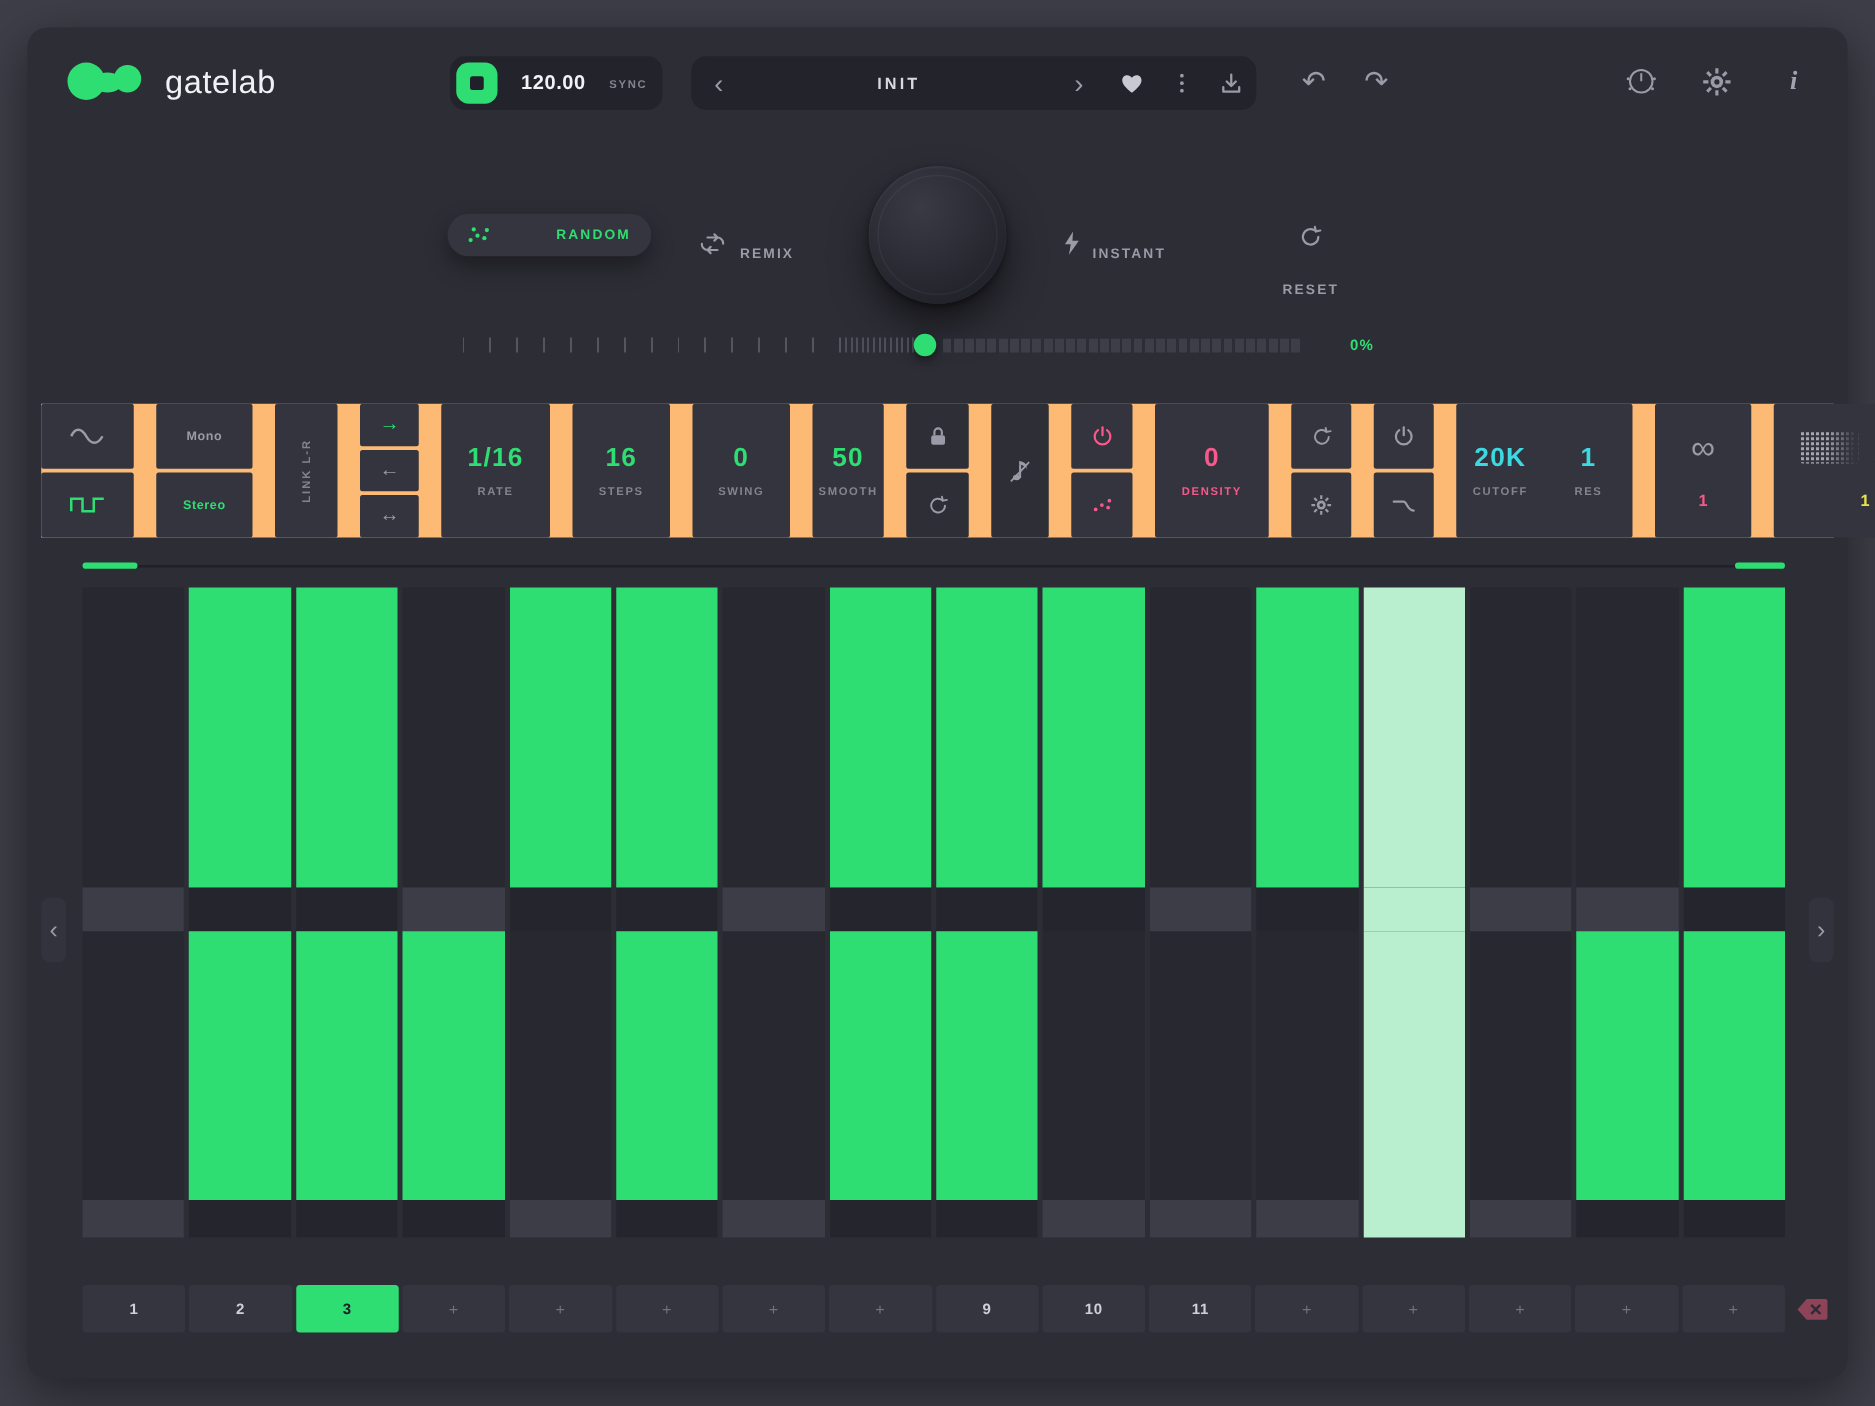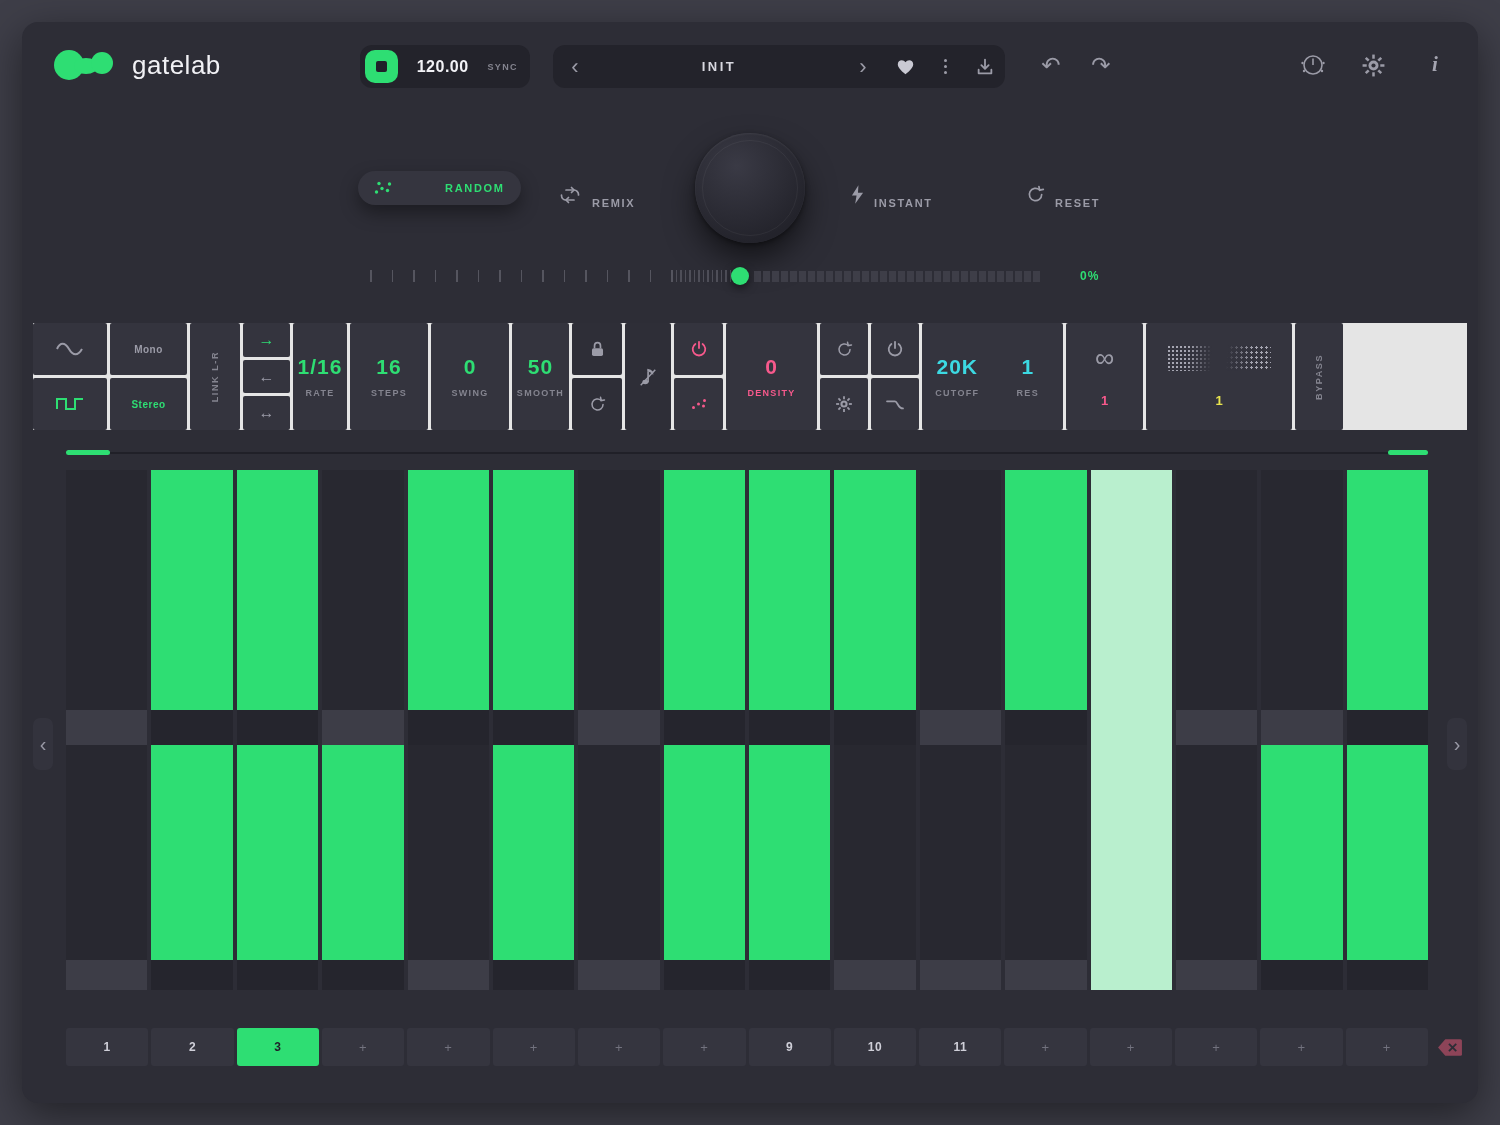--- a/index.html
+++ b/index.html
@@ -30,38 +30,38 @@
   .gear-top{left:1337px;top:29px;width:28px;height:28px;}
   .info{left:1400px;top:27px;width:26px;height:30px;font:italic bold 21px "Liberation Serif",serif;color:#a4a4b0;}
 
   
   .random-pill{left:336px;top:149px;height:34px;border-radius:17px;background:#35353f;border:none;box-shadow:0 8px 18px rgba(0,0,0,.38);display:flex;align-items:center;gap:9px;padding:0 16px;}
   .grn-label{color:#2ede73;font-size:11px;font-weight:bold;letter-spacing:1.7px;margin-left:44px;}
   .act{display:flex;align-items:center;gap:10px;background:none;border:none;}
   .act-label{color:#9b9ba7;font-size:11px;font-weight:bold;letter-spacing:1.7px;margin-top:17px;}
   .act-remix{left:530px;top:157px;}
   .act-instant{left:823px;top:157px;}
-  .act-reset{left:998px;top:157px;}
+  .act-reset{left:998px;top:157px;flex-direction:column;}
   .knob{left:673px;top:111px;width:110px;height:110px;border-radius:50%;background:radial-gradient(circle at 38% 30%,#3a3a45,#23232b 75%);box-shadow:0 16px 30px rgba(0,0,0,.55),0 2px 5px rgba(0,0,0,.4),inset 0 1px 2px rgba(255,255,255,.07);}
   .knob::after{content:"";position:absolute;inset:7px;border-radius:50%;border:1px solid rgba(255,255,255,.05);}
 
   
   .mslider{left:348px;top:241px;width:670px;height:26px;}
   .ticks1{position:absolute;left:0;top:7px;width:306px;height:12px;background:repeating-linear-gradient(to right,#55555f 0 1.5px,rgba(0,0,0,0) 1.5px 21.5px);}
   .ticks2{position:absolute;left:306px;top:7px;width:56px;height:12px;background:repeating-linear-gradient(to right,#4e4e58 0 1.5px,rgba(0,0,0,0) 1.5px 4.5px);}
   .dashes{position:absolute;left:384px;top:8px;width:286px;height:11px;background:repeating-linear-gradient(to right,#3e3e48 0 7px,rgba(0,0,0,0) 7px 9px);}
   .handle{position:absolute;left:361px;top:4px;width:18px;height:18px;border-radius:50%;background:#2ede73;box-shadow:0 3px 8px rgba(0,0,0,.5);border:none;}
   .slider-val{left:1058px;top:247px;color:#2ede73;font-weight:bold;font-size:12px;letter-spacing:1px;}
 
   
-  .toolbar{left:11px;top:301px;width:1434px;height:107px;display:flex;gap:3px;background:#e5e5e5;}
+  .toolbar{left:11px;top:301px;width:1434px;height:107px;display:flex;gap:18px;background:#fdba74;}
   .tcol{display:flex;flex-direction:column;gap:3px;flex:0 0 auto;}
   .tcell{background:#34343e;flex:1;display:flex;flex-direction:column;align-items:center;justify-content:center;border-radius:2px;}
   .tcell.dim{background:#2e2e37;}
-  .c1{width:74px}.c2{width:77px}.c3{width:50px}.c4{width:47px}.c5{width:54px}.c6{width:78px}.c7{width:78px}.c8{width:57px}.c9{width:78px}.c10{width:50px}.c11{width:46px}.c12{width:49px}.c13{width:91px}.c14{width:48px}.c15{width:48px}.c16{width:141px}.c17{width:77px}.c18{width:146px}.c19{width:48px}
+  .c1{width:74px}.c2{width:77px}.c3{width:50px}.c4{width:47px}.c5{width:87px}.c6{width:78px}.c7{width:78px}.c8{width:57px}.c9{width:78px}.c10{width:50px}.c11{width:46px}.c12{width:49px}.c13{width:91px}.c14{width:48px}.c15{width:48px}.c16{width:141px}.c17{width:77px}.c18{width:146px}.c19{width:48px}
   .tval{font-size:21px;font-weight:bold;color:#2ede73;letter-spacing:1px;}
   .tlabel{font-size:9px;font-weight:bold;color:#84848f;letter-spacing:1.3px;margin-top:9px;}
   .pink{color:#f7598c!important;} .cyan{color:#3cd9e2!important;} .yellow{color:#e8e44e!important;}
   .mode-label{font-size:10px;font-weight:bold;color:#9b9ba7;letter-spacing:.5px;}
   .mode-label.on{color:#2ede73;}
   .vtext{writing-mode:vertical-rl;transform:rotate(180deg);font-size:9px;font-weight:bold;letter-spacing:1.6px;color:#84848f;}
   .dir{font-size:16px;line-height:1;color:#9b9ba7;}
   .dir.on{color:#2ede73;}
   .duo{flex-direction:row;}
   .stack{flex:1;display:flex;flex-direction:column;align-items:center;}

